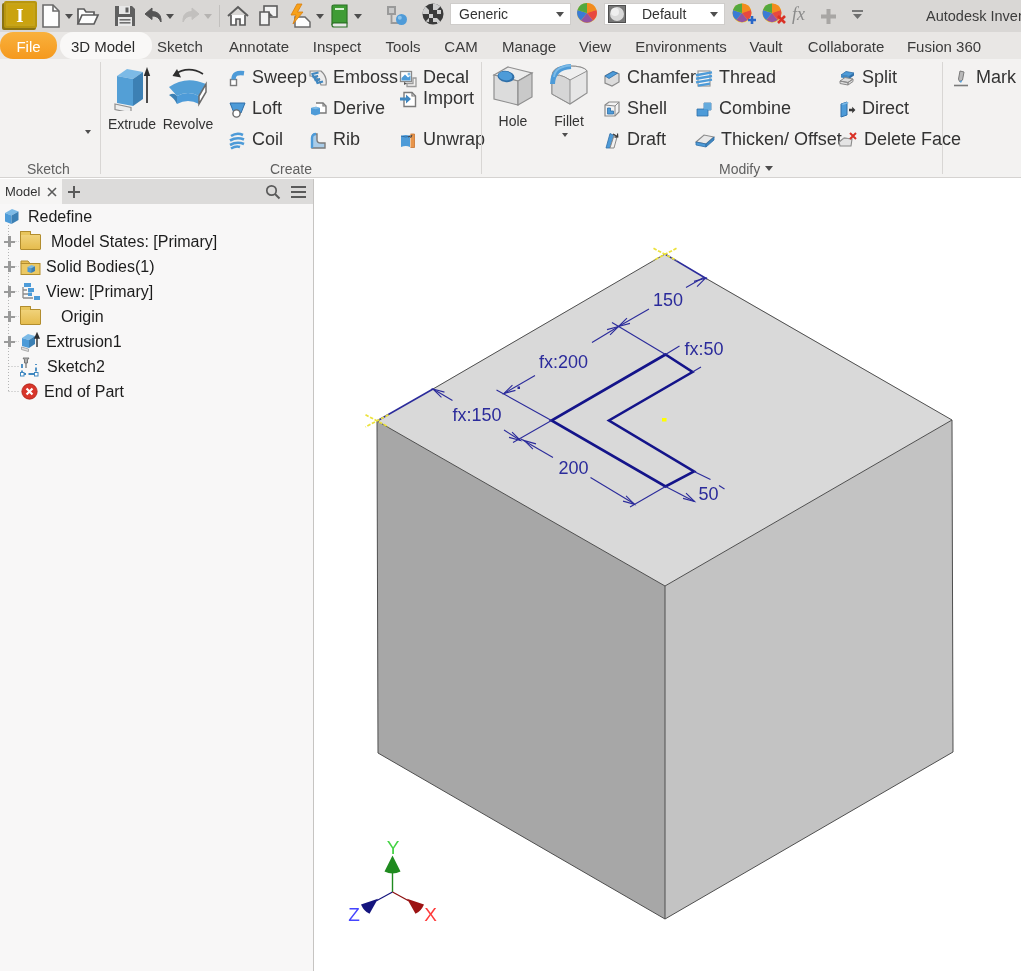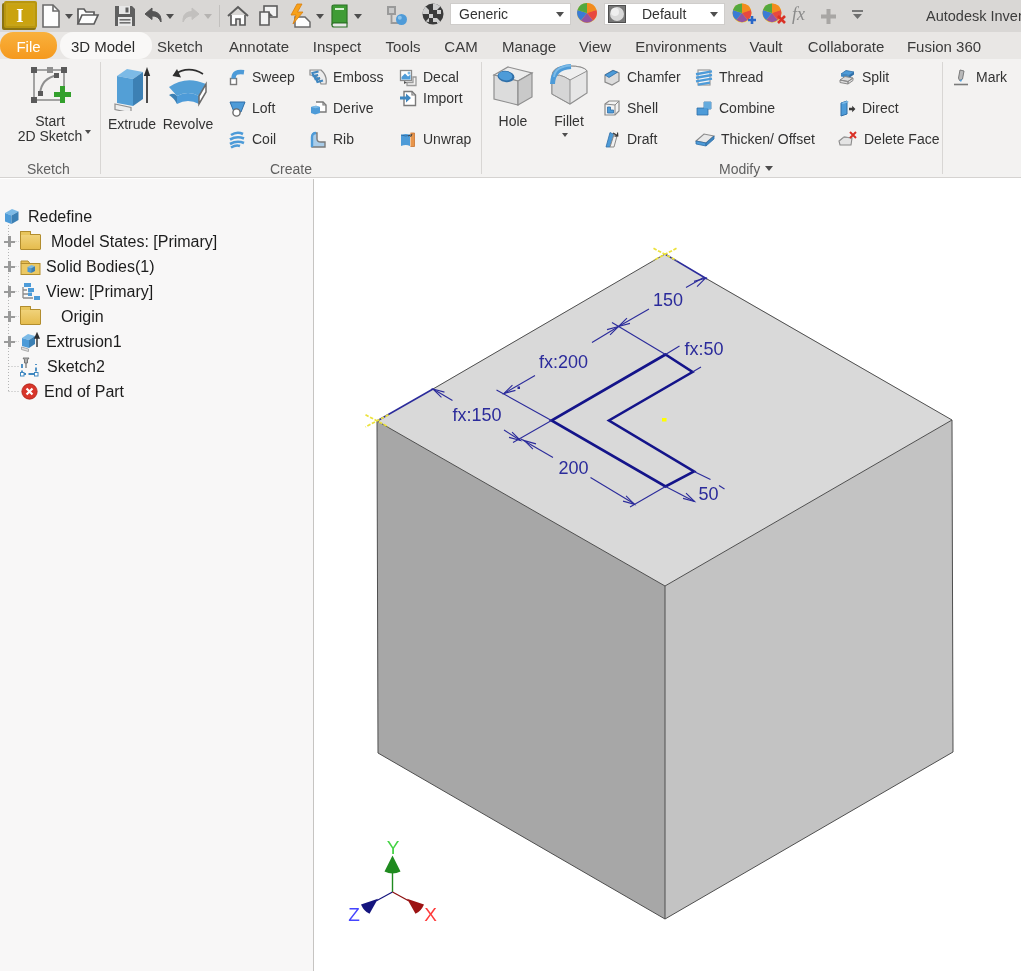--- a/index.html
+++ b/index.html
@@ -18,21 +18,21 @@
   #tabrow { left:0; top:32px; width:1021px; height:27px; background:#e9e7e5; }
   .tab { position:absolute; top:0; height:27px; line-height:30px; font-size:15px; color:#3b3b3b; text-align:center;border-radius:13px; }
   #tab-file { left:0; width:57px; background:linear-gradient(#f9b13c,#f5991e); color:#fff; }
   #tab-3d { background:#f9f8f7; color:#2b2b2b; }
 
   
   #ribbon { left:0; top:59px; width:1021px; height:119px; background:#f3f2f1; border-bottom:1px solid #d5d3d1; }
   .psep { position:absolute; top:3px; width:1px; height:112px; background:#d8d6d4; }
   .plabel { position:absolute; font-size:14px; color:#5f5f5f; white-space:nowrap; }
   .bigbtn { position:absolute; text-align:center; font-size:14px; color:#333; }
-  .smallrow { position:absolute; height:22px; display:flex; align-items:center; font-size:14px; color:#333; white-space:nowrap; }
+  .smallrow { position:absolute; height:22px; display:flex; align-items:flex-end; font-size:18px; color:#333; white-space:nowrap; }
   .smallrow svg { margin-right:5px; }
 
   
   #browser { left:0; top:179px; width:314px; height:792px; background:#f8f7f7; border-right:1px solid #c6c4c2; }
   #bheader { position:absolute; left:0; top:0; width:313px; height:25px; background:#dcdbda; }
   #btab { position:absolute; left:0; top:0; width:62px; height:25px; background:#f6f5f4; font-size:13px; color:#333; }
   .trow { position:absolute; left:0; height:25px; display:flex; align-items:center; font-size:16px; color:#1c1c1c; white-space:nowrap; }
   .texp { position:absolute; left:4px; top:7px; width:11px; height:11px; }
   .texp::before { content:""; position:absolute; left:0; top:4.5px; width:11px; height:2.4px; background:#9a9a9a; }
   .texp::after { content:""; position:absolute; left:4.3px; top:0; width:2.4px; height:11px; background:#9a9a9a; }
@@ -199,36 +199,20 @@
     <div class="tab" style="left:434px;width:54px">CAM</div>
     <div class="tab" style="left:494px;width:70px">Manage</div>
     <div class="tab" style="left:570px;width:50px">View</div>
     <div class="tab" style="left:628px;width:106px">Environments</div>
     <div class="tab" style="left:740px;width:52px">Vault</div>
     <div class="tab" style="left:798px;width:96px">Collaborate</div>
     <div class="tab" style="left:900px;width:88px">Fusion 360</div>
   </div>
   <div id="ribbon" class="abs">
 
-    <div class="bigbtn" style="left:10px;top:3px;width:80px">
-      <svg width="44" height="44" viewBox="0 0 44 44" style="margin-top:2px">
-        <rect x="6" y="6" width="30" height="30" fill="none" stroke="#8f8f8f" stroke-width="1.6"></rect>
-        <g fill="#5a5a5a">
-          <rect x="3" y="3" width="6" height="6"></rect>
-            <rect x="33" y="3" width="6" height="6"></rect>
-          <rect x="3" y="33" width="6" height="6"></rect>
-            <rect x="19" y="3" width="6" height="6" fill="#8f8f8f"></rect>
-        </g>
-        <path d="M12 30 Q13 14 30 11" fill="none" stroke="#8f8f8f" stroke-width="2"></path>
-        <rect x="10" y="27" width="5" height="5" fill="#5a5a5a"></rect>
-        <rect x="26" y="9" width="5" height="5" fill="#5a5a5a"></rect>
-        <path d="M30 36 L36 36 L36 30 L41 30 L41 36 L47 36 L47 41 L41 41 L41 47 L36 47 L36 41 L30 41 Z" fill="#33a02c" transform="translate(-4,-8)"></path>
-      </svg>
-      <div style="margin-top:3px;line-height:15px">Start<br>2D Sketch</div>
-    </div>
     <div class="abs caret" style="left:85px;top:71px;border-top-width:4px;border-left-width:3.5px;border-right-width:3.5px"></div>
     <div class="plabel" style="left:27px;top:102px">Sketch</div>
     <div class="psep" style="left:100px"></div>
 
     <div class="bigbtn" style="left:106px;top:3px;width:52px">
       <svg width="44" height="48" viewBox="0 0 44 48" style="margin-top:1px">
         <path d="M7 13 L17 6 L33 9 L23 16 Z" fill="#7cbae6"></path>
         <path d="M23 16 L33 9 L33 36 L23 43 Z" fill="#3c80b4"></path>
         <path d="M7 13 L23 16 L23 43 L7 40 Z" fill="#539fd6"></path>
         <path d="M5 41 L21 44.5 L21 50 L5 46.5 Z" fill="#ededed" stroke="#8f8f8f" stroke-width="1.2"></path>
@@ -426,20 +410,38 @@
     <div class="smallrow" style="left:951px;top:7px">
       <svg width="20" height="19" viewBox="0 0 20 19">
         <path d="M9 2 L13 3 L11.5 11 L8.5 12.5 L7.5 10 Z" fill="#b9b9b9" stroke="#7a7a7a" stroke-width="1"></path>
         <path d="M8.5 12.5 L11.5 11 L10 14 Z" fill="#4d9bd8"></path>
         <path d="M3 16.5 L17 16.5" stroke="#7a7a7a" stroke-width="1.6"></path>
       </svg>
       <span>Mark</span>
     </div>
   </div>
   <div id="browser" class="abs">
+    <div id="bheader">
+      <div id="btab">
+          <span style="position:absolute;left:5px;top:5px">Model</span>
+        <svg style="position:absolute;left:46px;top:7px" width="12" height="12" viewBox="0 0 12 12">
+          <path d="M2 2 L10 10 M10 2 L2 10" stroke="#5a5a5a" stroke-width="1.6"></path>
+        </svg>
+      </div>
+      <svg style="position:absolute;left:68px;top:7px" width="12" height="12" viewBox="0 0 12 12">
+        <path d="M6 0 L6 12 M0 6 L12 6" stroke="#5a5a5a" stroke-width="2"></path>
+      </svg>
+      <svg style="position:absolute;left:265px;top:5px" width="16" height="16" viewBox="0 0 16 16">
+        <circle cx="6.5" cy="6.5" r="4.7" fill="none" stroke="#5a5a5a" stroke-width="1.7"></circle>
+        <path d="M10 10 L14.5 14.5" stroke="#5a5a5a" stroke-width="1.9"></path>
+      </svg>
+      <svg style="position:absolute;left:290px;top:6px" width="17" height="14" viewBox="0 0 17 14">
+        <path d="M1 2 L16 2 M1 7 L16 7 M1 12 L16 12" stroke="#5a5a5a" stroke-width="2.2"></path>
+      </svg>
+    </div>
 
     <svg style="position:absolute;left:0;top:25px" width="60" height="380" viewBox="0 0 60 380">
       <g stroke="#b5b5b5" stroke-width="1" stroke-dasharray="1 2">
         <path d="M8.5 21 L8.5 187.5"></path>
         <path d="M15.5 37.5 L19 37.5"></path>
           <path d="M15.5 62.5 L19 62.5"></path>
           <path d="M15.5 87.5 L19 87.5"></path>
         <path d="M15.5 112.5 L19 112.5"></path>
           <path d="M15.5 137.5 L19 137.5"></path>
         <path d="M8.5 162.5 L19 162.5"></path>

